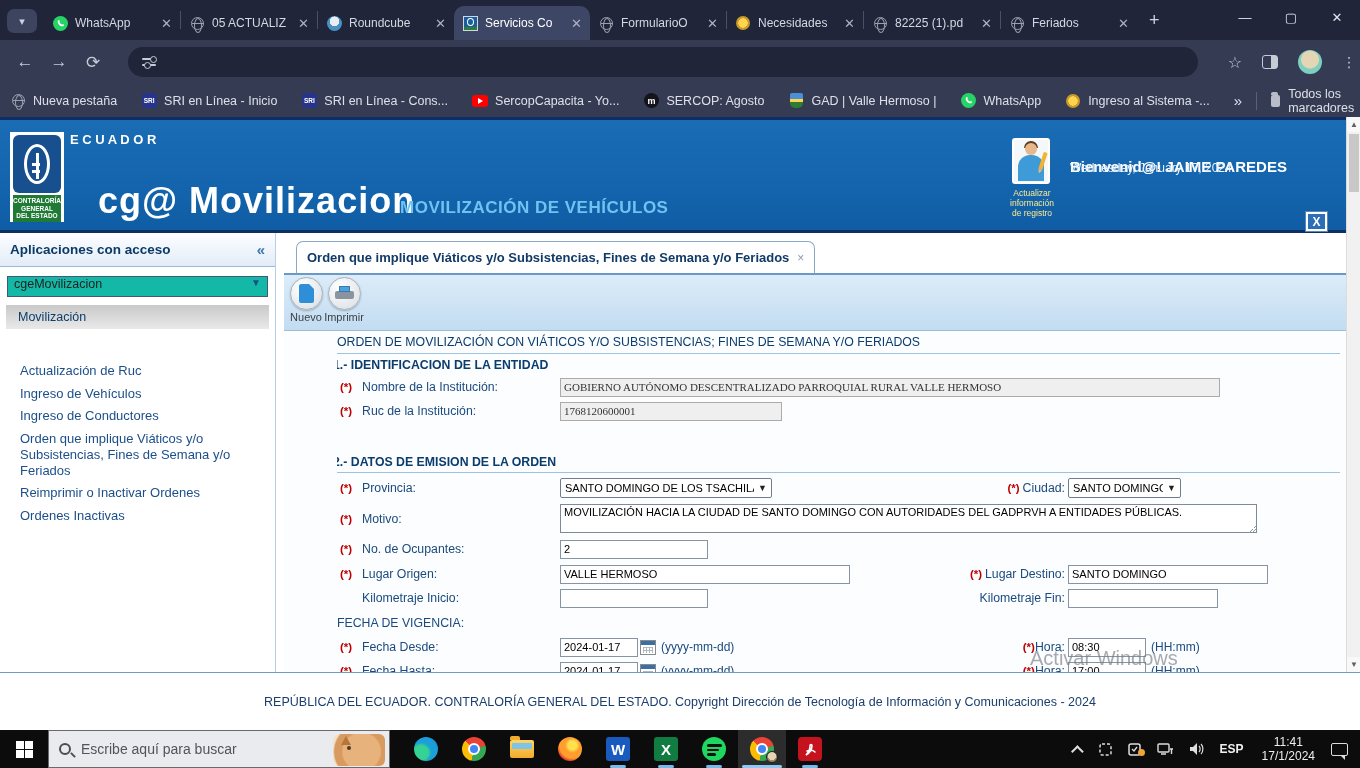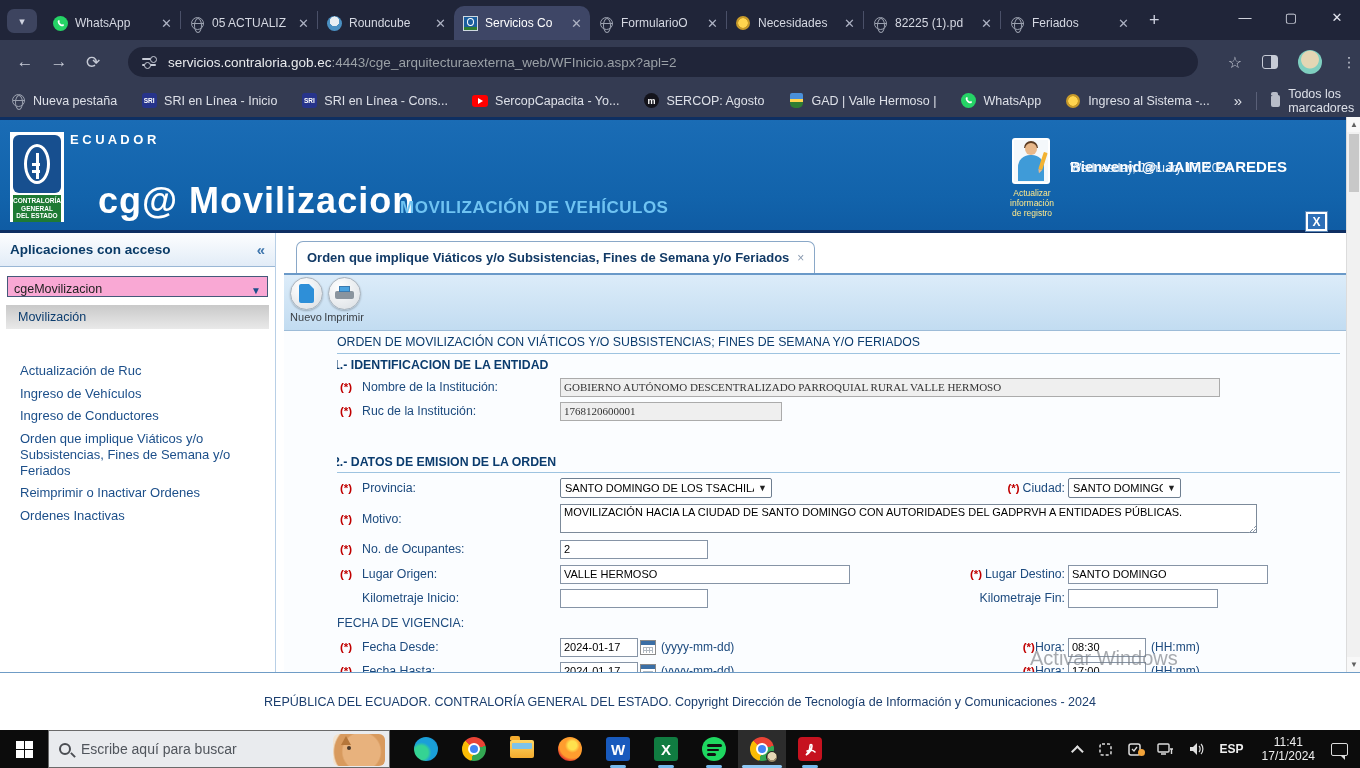--- a/index.html
+++ b/index.html
@@ -98,21 +98,21 @@
   #sdown { position:absolute; bottom:0; }
 
   
   #contentrow { position:absolute; left:0; top:116px; width:1346px; height:439px; }
 
   
   #sidebar { position:absolute; left:0; top:0; width:276px; height:439px; background:#fff; border-right:1px solid #b8cfe6; }
   #sbheader { height:34px; background:linear-gradient(180deg,#fdfeff,#e2ecf7); border-bottom:1px solid #9ab7d5; display:flex; align-items:center; padding:0 10px; }
   #sbheader .t { font-size:13.5px; font-weight:bold; color:#0a3b67; flex:1; }
   #sbheader .col { color:#3f76ad; font-size:15px; font-weight:bold; }
-  #appsel { margin:9px 7px 8px 7px; height:21px; background:#f9a8d4; border:1px solid #44597a; display:flex; align-items:flex-end; padding:0 6px; font-size:12.5px; color:#222; }
+  #appsel { margin:9px 7px 8px 7px; height:21px; background:#14b8a6; border:1px solid #44597a; display:flex; align-items:flex-start; padding:0 6px; font-size:12.5px; color:#222; }
   #appsel .arr { margin-left:auto; color:#1c4f8a; font-size:10px; font-weight:bold; }
   #sbsection { margin:0 6px; height:24px; background:linear-gradient(180deg,#c9c9c9,#e9e9e9); color:#0b3c6e; font-size:12.5px; display:flex; align-items:center; padding-left:12px; }
   #sbmenu { list-style:none; padding:10px 10px 0 20px;margin-top:24px; }
   #sbmenu li { font-size:13px; color:#1c4f8a; line-height:16px; margin-bottom:6.5px; }
 
   
   #main { position:absolute; left:284px; top:0; width:1062px; height:439px; background:#fbfdff; }
   #tabrow { position:absolute; left:0; top:0; width:1062px; height:40px; background:#fff; }
   #doctab { position:absolute; left:12px; top:8px; height:32px; background:#fff; border:1px solid #8aa8c8; border-bottom:none; border-radius:7px 7px 0 0; display:flex; align-items:center; padding:0 10px; font-size:13px; font-weight:bold; color:#123a66; }
   #doctab .x { color:#8a9ab0; font-weight:normal; margin-left:8px; font-size:12px; }
@@ -287,21 +287,20 @@
   <div id="ctoolbar">
     <span class="navic" style="margin-left:8px">←</span>
     <span class="navic">→</span>
     <span class="navic">⟳</span>
   </div>
   <div id="omnibox">
     <span id="siteinfo">
         <i></i>
         <b></b>
       </span>
-    <span id="urltext"><span>servicios.contraloria.gob.ec</span><span class="rest">:4443/cge_arquitecturaexterna_web/WFInicio.aspx?apl=2</span></span>
   </div>
   <div id="chromerights">
     <span class="star">☆</span>
     <span class="panelic"></span>
     <span class="cavatar"></span>
     <span class="kebab">⋮</span>
   </div>
 
   <div id="bookmarks">
     <span class="bm">

